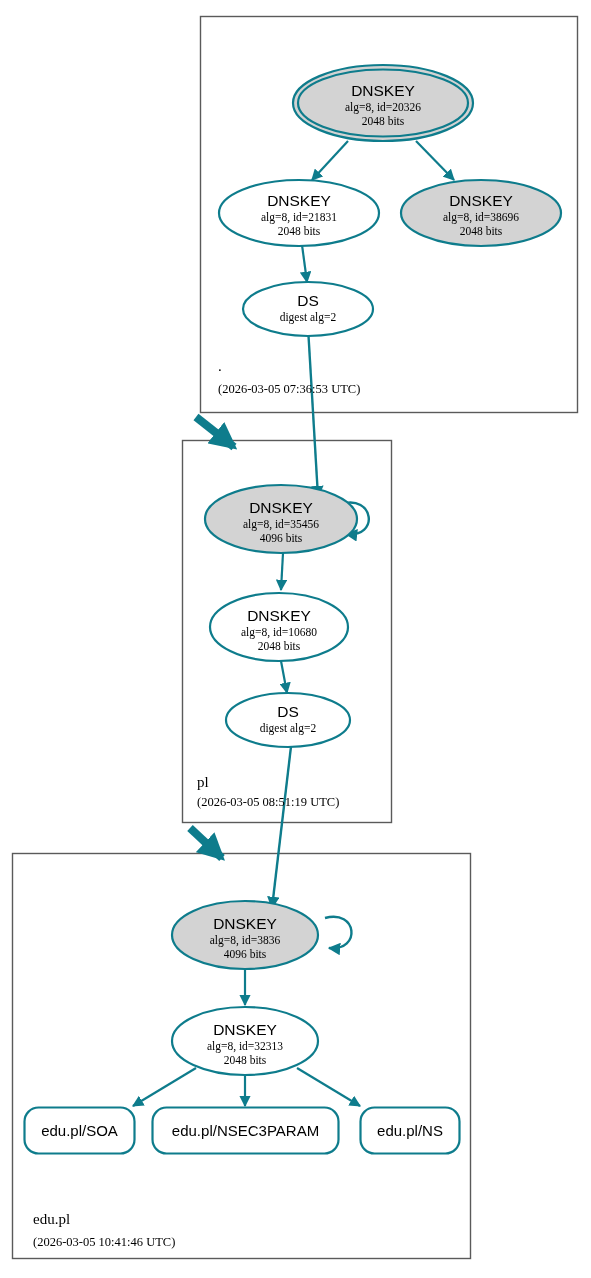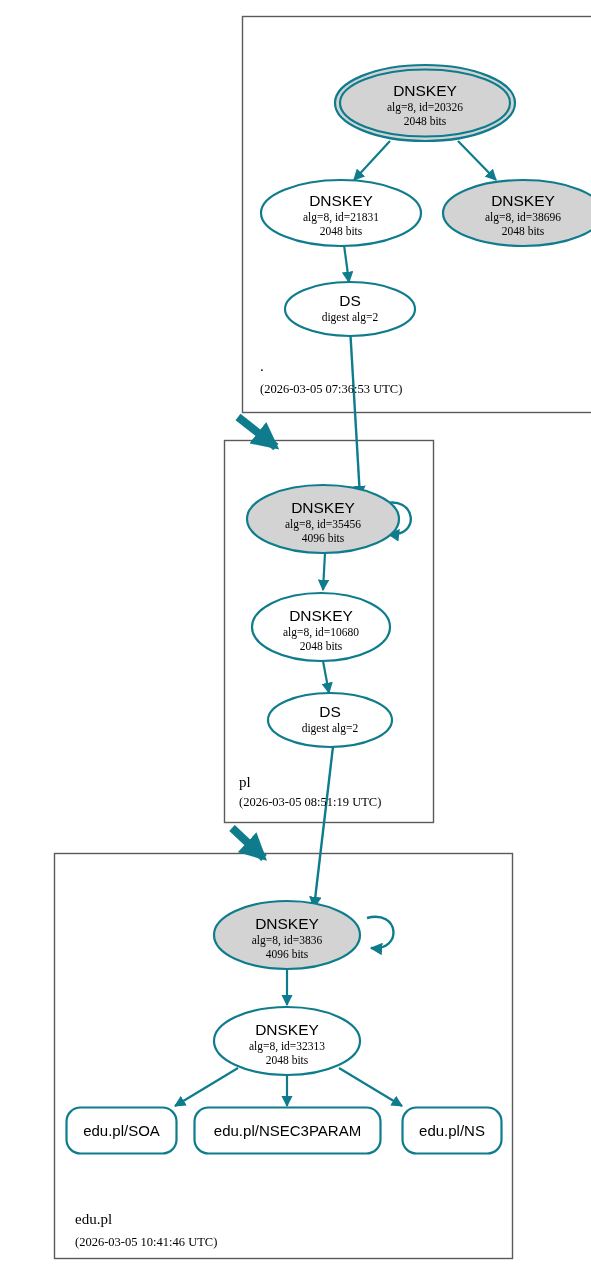--- a/index.html
+++ b/index.html
@@ -1,17 +1,17 @@
 <!DOCTYPE html>
 <html><head>
 <meta charset="utf-8">
 <style>
   html,body{margin:0;padding:0;background:#ffffff;}
   body{width:591px;height:1278px;font-family:"Liberation Sans",sans-serif;overflow:hidden;}
-  #root-canvas{position:relative;width:482px;height:1278px;padding-left:42px;}
+  #root-canvas{position:relative;width:482px;height:1278px;}
   svg{display:block;}
   .zone-label-name{font-family:"Liberation Serif",serif;font-size:15px;fill:#000;}
   .zone-label-date{font-family:"Liberation Serif",serif;font-size:12.5px;fill:#000;}
   .node-title{font-family:"Liberation Sans",sans-serif;font-size:15.5px;fill:#000;text-anchor:middle;}
   .node-sub{font-family:"Liberation Serif",serif;font-size:11.5px;fill:#000;text-anchor:middle;}
   .rr-label{font-family:"Liberation Sans",sans-serif;font-size:15px;fill:#000;text-anchor:middle;}
 </style>
 </head>
 <body>
 

